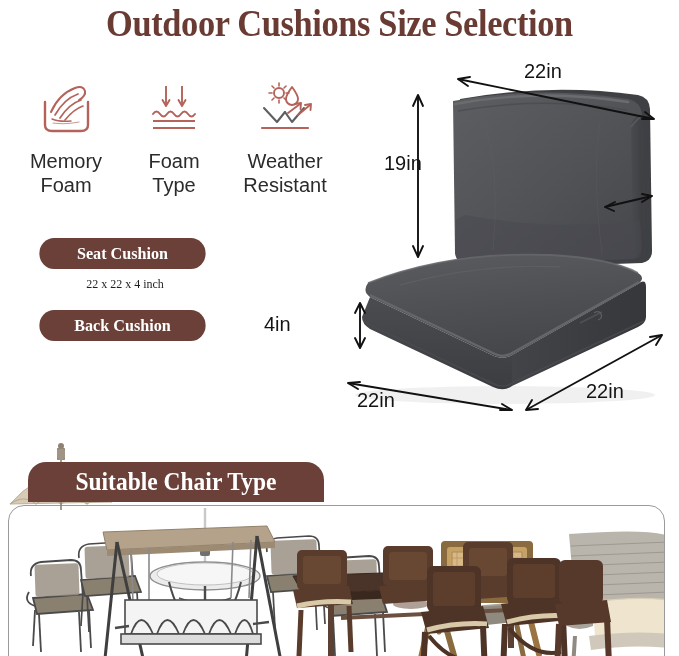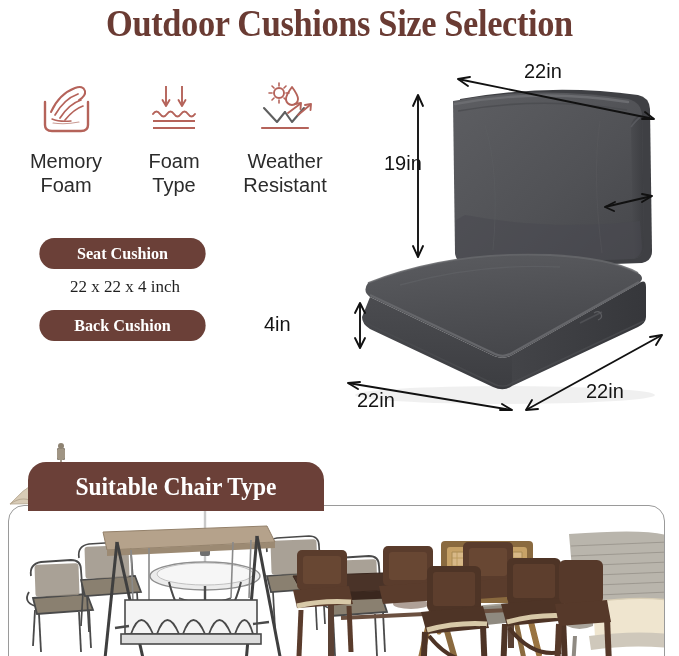--- a/index.html
+++ b/index.html
@@ -35,21 +35,21 @@
   .badge{
     position:absolute;height:31px;border-radius:16px;background:#6b4038;
     color:#ffffff;display:flex;align-items:center;justify-content:center;
     font-family:"Liberation Serif", serif;font-weight:bold;font-size:17px;
     transform:scaleX(0.95);transform-origin:50% 50%;
   }
   .badge-seat{left:35px;top:238px;width:175px;}
   .badge-back{left:35px;top:310px;width:175px;}
   .dims{
     position:absolute;width:210px;text-align:center;left:20px;
-    font-family:"Liberation Serif", serif;font-size:17px;color:#1f1f1f;
+    font-family:"Liberation Serif", serif;font-size:12px;color:#1f1f1f;
   }
   .dims-seat{top:277px;}
   .dims-back{top:349px;}
 
   
   .product{position:absolute;left:250px;top:55px;width:429px;height:390px;}
   .product svg{display:block;}
 
   .dimlabel{
     position:absolute;font-family:Liberation Sans, sans-serif;
@@ -63,21 +63,21 @@
   .dl-22right{left:586px;top:380px;}
 
   
   .chairsec{position:absolute;left:0;top:440px;width:679px;height:216px;}
   .panel{
     position:absolute;left:8px;top:65px;width:657px;height:182px;
     border:1.3px solid #9a9a9a;border-radius:16px;background:#ffffff;
     box-sizing:border-box;overflow:hidden;
   }
   .banner{
-    position:absolute;left:28px;top:22px;width:296px;height:49px;
+    position:absolute;left:28px;top:22px;width:296px;height:40px;
     background:#6b4038;border-radius:18px 18px 0 0;
     display:flex;align-items:center;justify-content:center;
     z-index:3;
   }
   .banner span{
     font-family:"Liberation Serif", serif;font-weight:bold;
     font-size:25px;color:#ffffff;transform:scaleX(0.94);white-space:nowrap;
   }
   .umbrella{position:absolute;left:0px;top:0px;z-index:2;}
   .furniture{position:absolute;left:0;top:0;width:657px;height:182px;}

